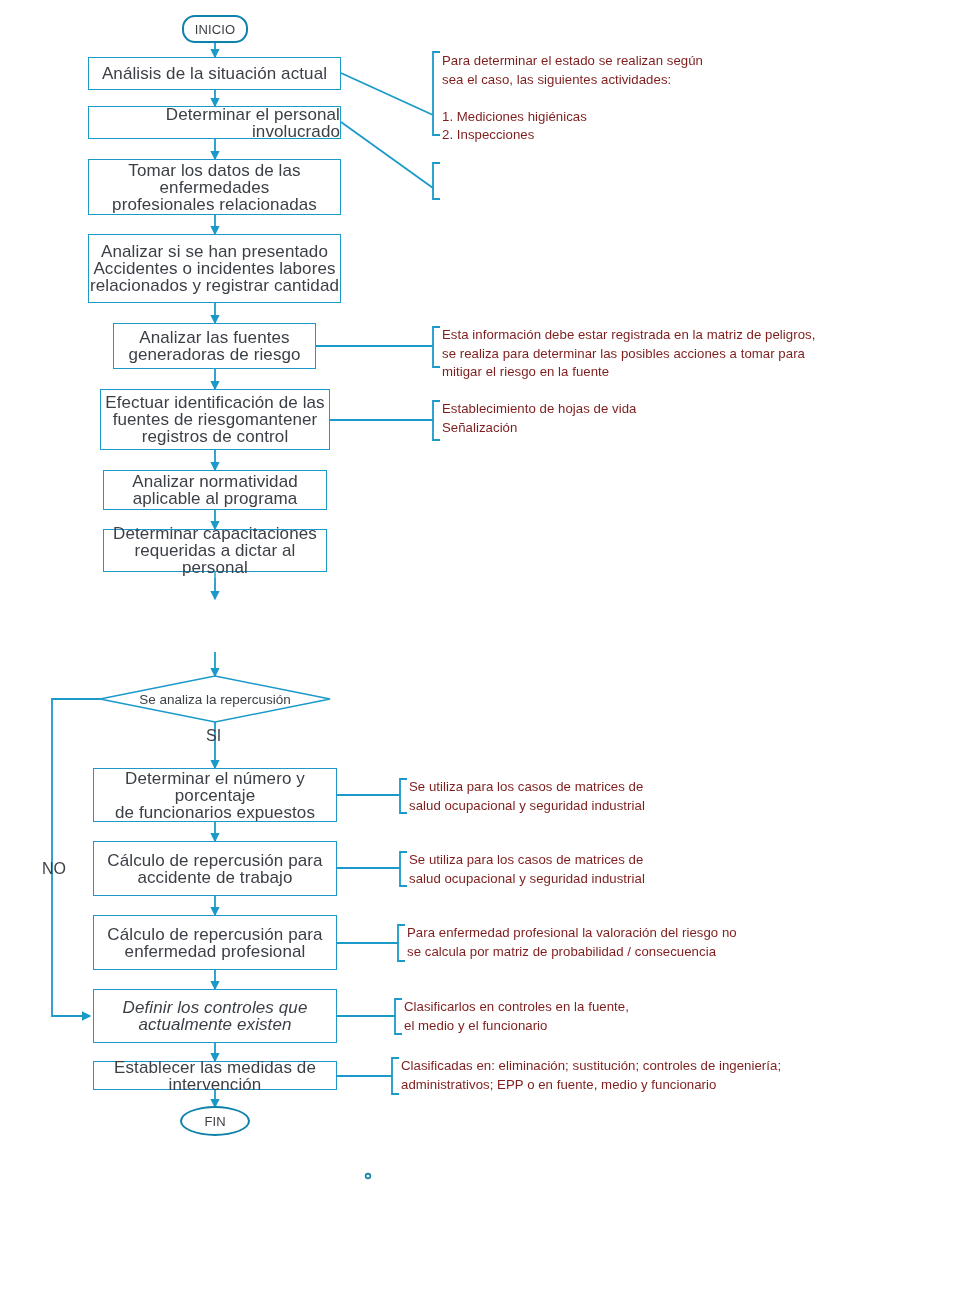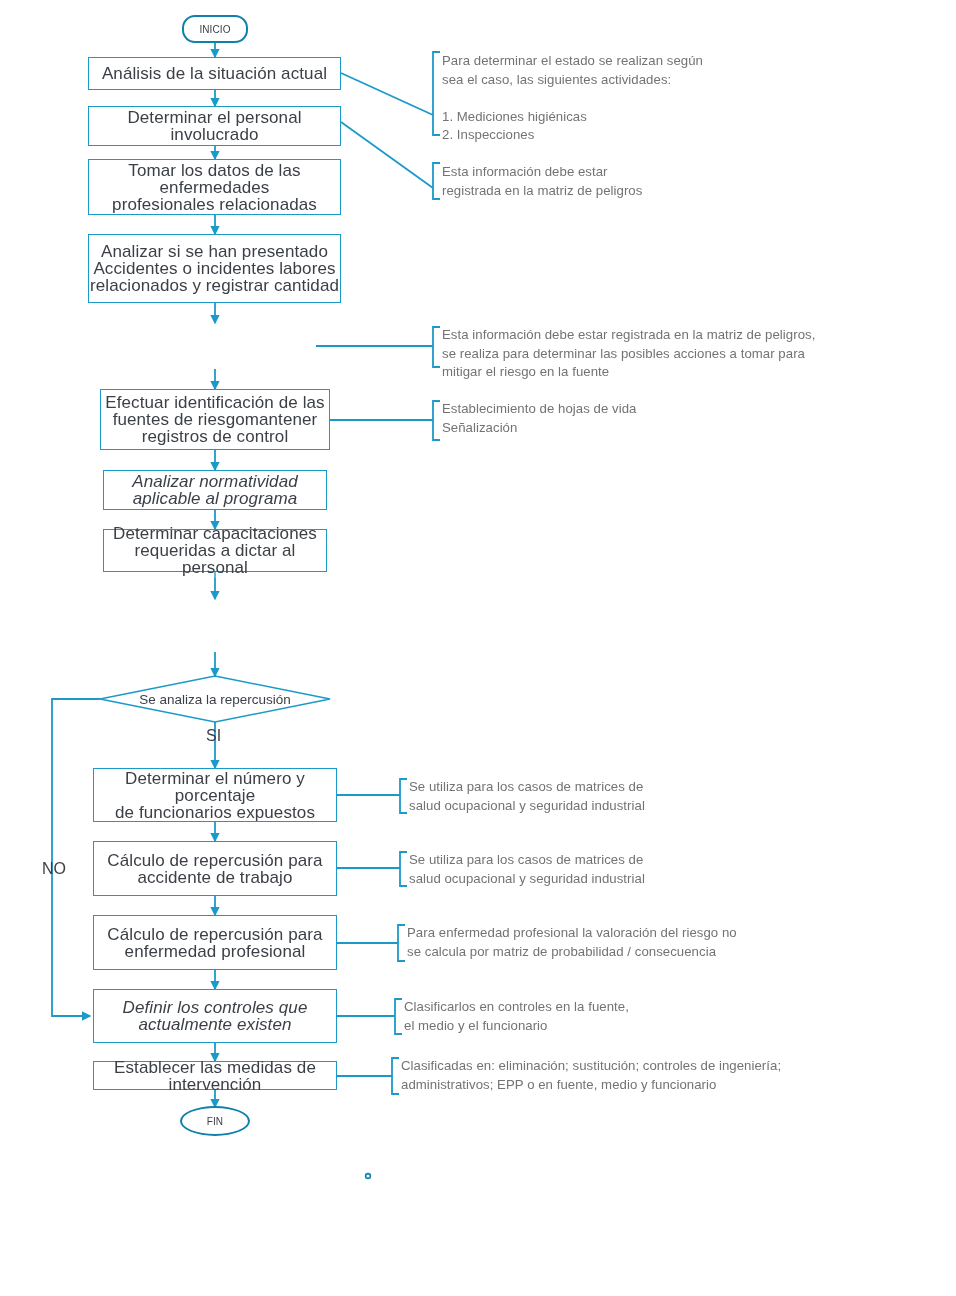--- a/index.html
+++ b/index.html
@@ -4,26 +4,26 @@
 <style>
   html,body{margin:0;padding:0;background:#ffffff;}
   body{font-family:"Liberation Sans",sans-serif;}
   #page{position:relative;width:956px;height:1296px;background:#ffffff;overflow:hidden;}
   #svg-layer{position:absolute;left:0;top:0;width:956px;height:1296px;}
 
   .node{position:absolute;box-sizing:border-box;display:flex;align-items:center;
         justify-content:center;text-align:center;color:#3b3f46;
         font-size:17px;line-height:17px;letter-spacing:.1px;}
   .proc{border:1.6px solid #1b9ac9;background:#ffffff;}
-  .term{border:2.4px solid #0f82ab;background:#ffffff;color:#3b3f46;font-size:10px;}
+  .term{border:2.4px solid #0f82ab;background:#ffffff;color:#3b3f46;font-size:13px;}
   .term.round{border-radius:13px;}
   .term.ellipse{border-radius:50%;}
   .diamond-label{position:absolute;color:#3b3f46;font-size:13.5px;
         display:flex;align-items:center;justify-content:center;width:100%;height:100%;}
-  .note{position:absolute;color:#737373;font-size:13.2px;line-height:18.5px;
+  .note{position:absolute;color:#7f1d1d;font-size:13.2px;line-height:18.5px;
         white-space:pre-line;letter-spacing:.05px;}
   .edge-label{position:absolute;color:#3b3f46;font-size:16px;}
 </style>
 </head>
 <body>
 
 <div id="page">
 
   <svg id="svg-layer" viewBox="0 0 956 1296" xmlns="http://www.w3.org/2000/svg">
     <defs>
@@ -88,44 +88,48 @@
   </div>
 
   <div class="node term ellipse" style="left:180px;top:1106px;width:70px;height:30px;">
     <span style="white-space: pre-line;">FIN</span>
   </div>
 
   <div class="node proc" style="left:88px;top:57px;width:253px;height:33px;">
     <span style="white-space: pre-line;">Análisis de la situación actual</span>
   </div>
 
-  <div class="node proc" style="left:88px;top:106px;width:253px;height:40px;">
+  <div class="node proc" style="left:88px;top:106px;width:253px;height:33px;text-align:right;">
     <span style="white-space: pre-line;">Determinar el personal involucrado</span>
   </div>
 
   <div class="node proc" style="left:88px;top:159px;width:253px;height:56px;">
     <span class="ml" style="white-space: pre-line;">Tomar los datos de las enfermedades
 profesionales relacionadas</span>
   </div>
 
   <div class="node proc" style="left:88px;top:234px;width:253px;height:69px;">
     <span style="white-space: pre-line;">Analizar si se han presentado
 Accidentes o incidentes labores
 relacionados y registrar cantidad</span>
   </div>
 
+  <div class="node proc" style="left:113px;top:323px;width:203px;height:46px;">
+    <span style="white-space: pre-line;">Analizar las fuentes
+generadoras de riesgo</span>
+  </div>
 
   <div class="node proc" style="left:100px;top:389px;width:230px;height:61px;">
     <span style="white-space: pre-line;">Efectuar identificación de las
 fuentes de riesgomantener
 registros de control</span>
   </div>
 
   <div class="node proc" style="left:103px;top:470px;width:224px;height:40px;">
-    <span style="white-space: pre-line; font-style: italic;">Analizar normatividad
+    <span style="white-space: pre-line;">Analizar normatividad
 aplicable al programa</span>
   </div>
 
   <div class="node proc" style="left:103px;top:529px;width:224px;height:43px;">
     <span style="white-space: pre-line;">Determinar capacitaciones
 requeridas a dictar al personal</span>
   </div>
 
 
   <div class="node proc" style="left:93px;top:768px;width:244px;height:54px;">
@@ -163,22 +167,20 @@
   <div class="edge-label" style="left:42px;top:860px;">
     <span>NO</span>
   </div>
 
   <div class="note" style="left: 442px; top: 52px; width: 400px; white-space: pre-line;">Para determinar el estado se realizan según
 sea el caso, las siguientes actividades:
 
 1. Mediciones higiénicas
 2. Inspecciones</div>
 
-  <div class="note" style="left: 442px; top: 163px; width: 400px; white-space: pre-line;">Esta información debe estar
-registrada en la matriz de peligros</div>
 
   <div class="note" style="left: 442px; top: 326px; width: 470px; white-space: pre-line;">Esta información debe estar registrada en la matriz de peligros,
 se realiza para determinar las posibles acciones a tomar para
 mitigar el riesgo en la fuente</div>
 
   <div class="note" style="left: 442px; top: 400px; width: 420px; white-space: pre-line;">Establecimiento de hojas de vida
 Señalización</div>
 
   <div class="note" style="left: 409px; top: 778px; width: 420px; white-space: pre-line;">Se utiliza para los casos de matrices de
 salud ocupacional y seguridad industrial</div>

